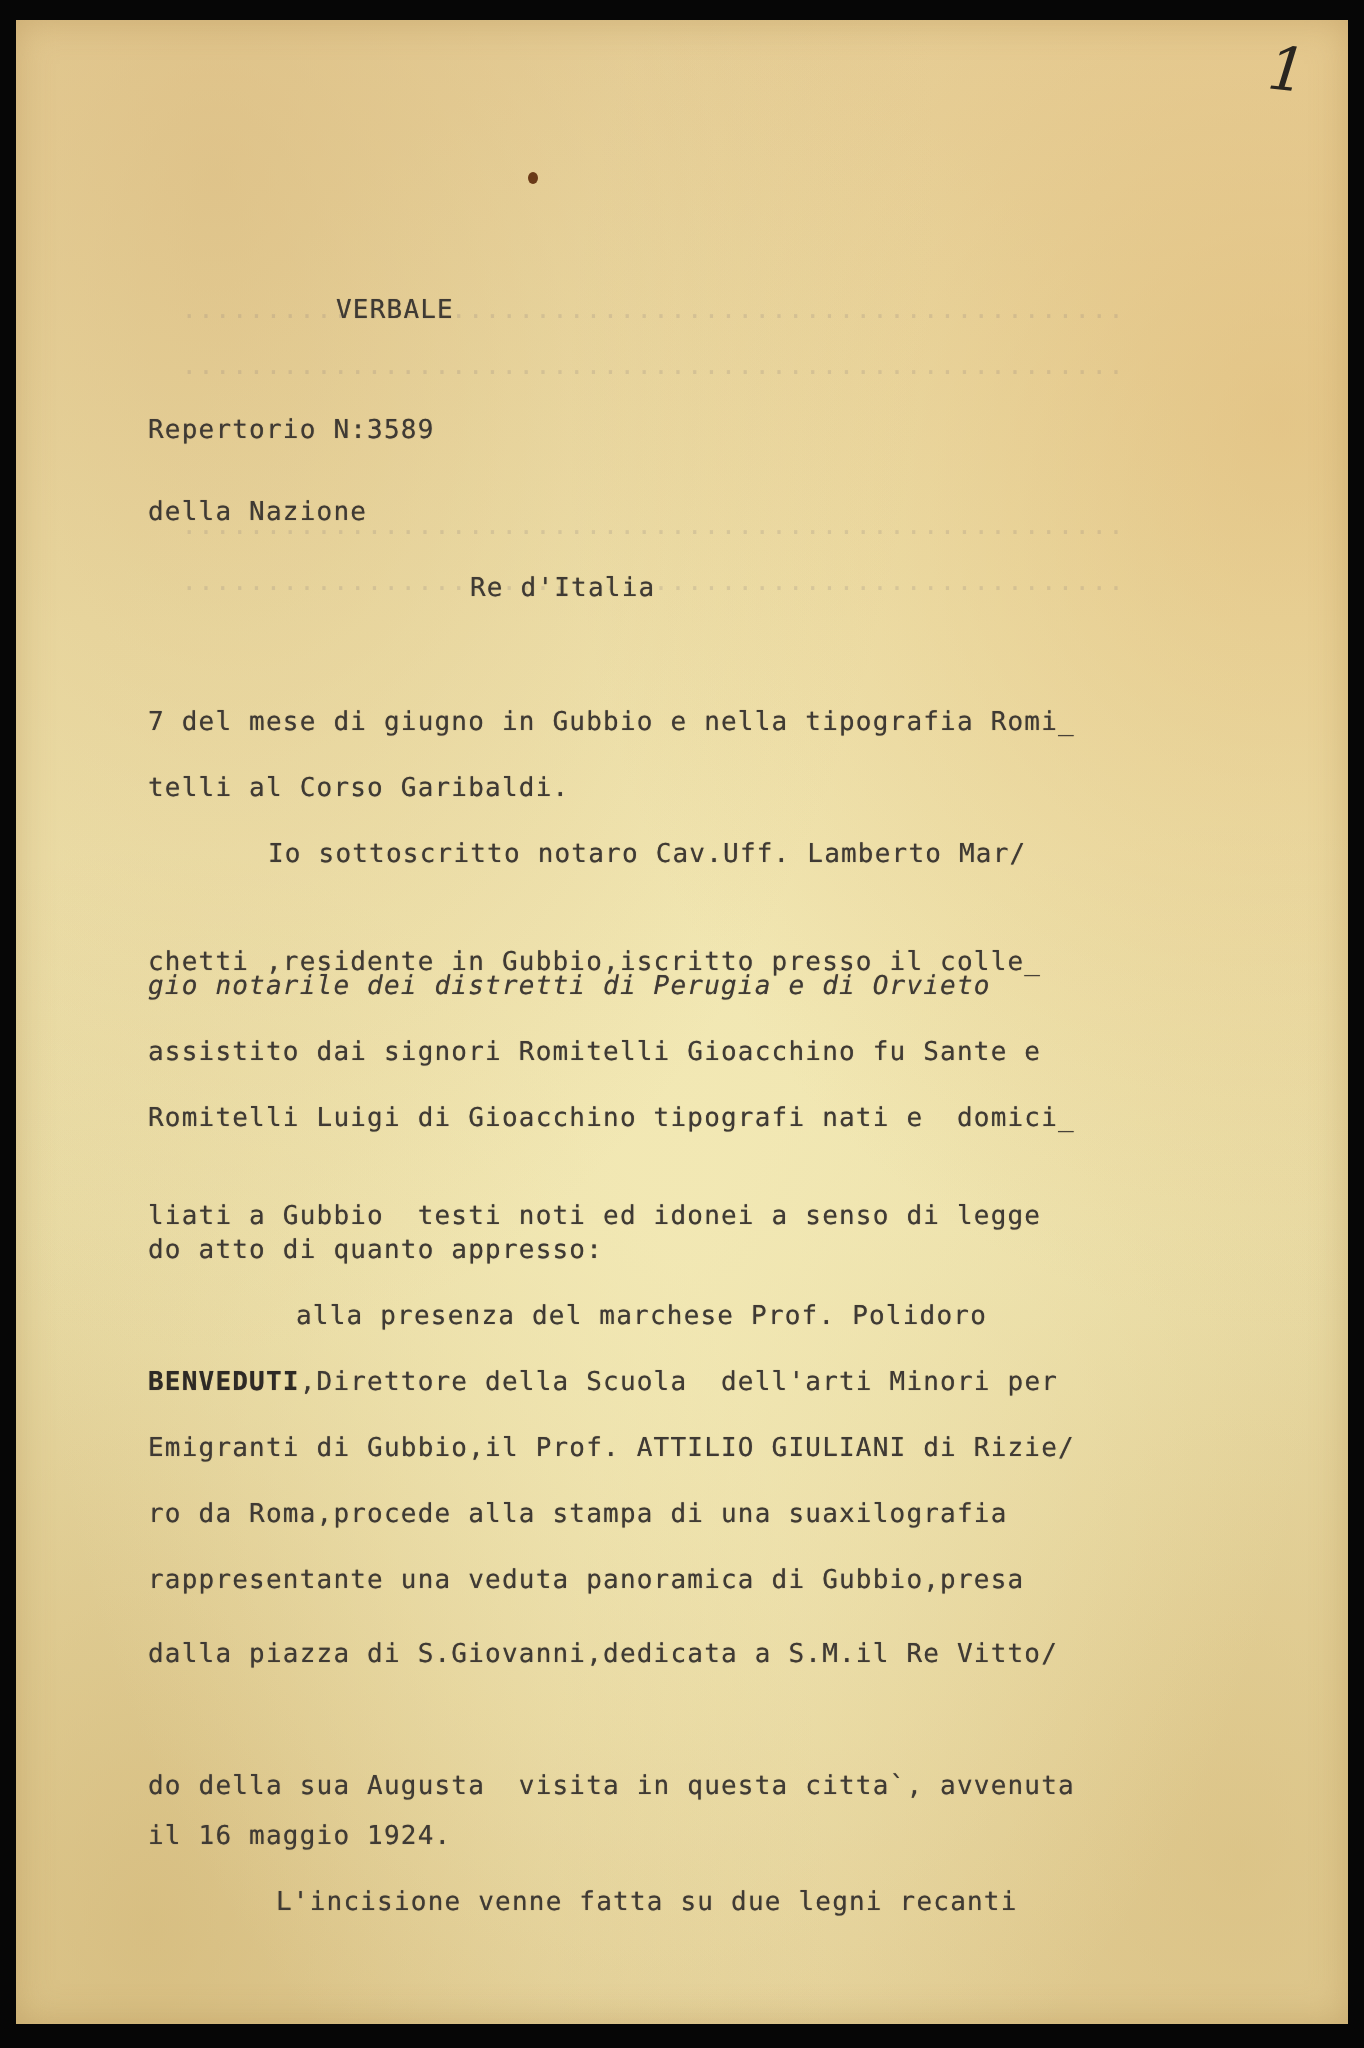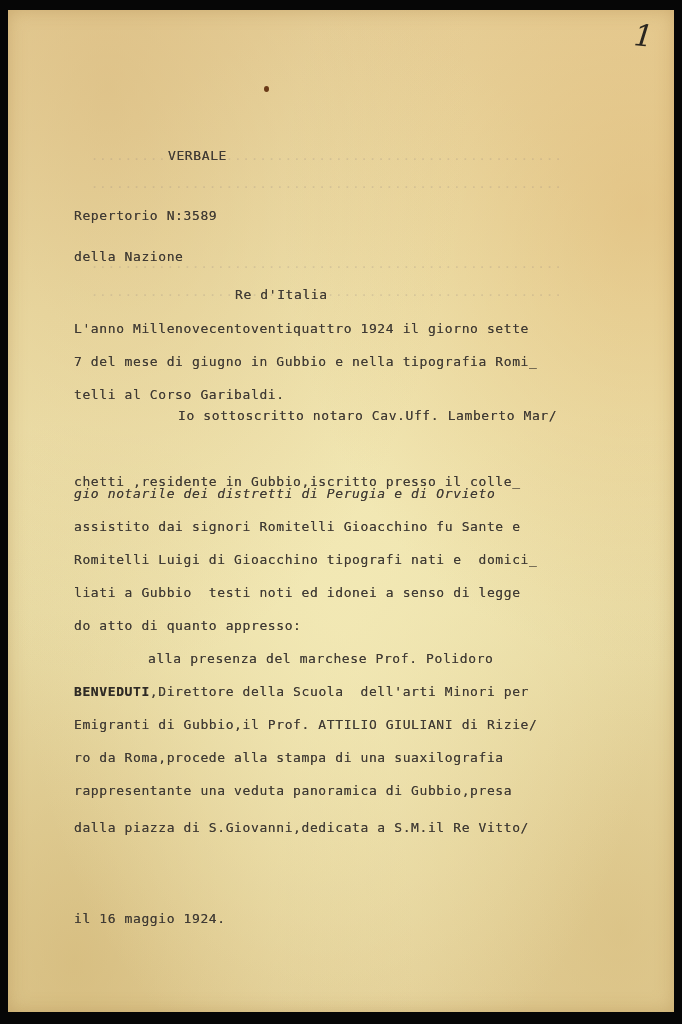--- a/index.html
+++ b/index.html
@@ -89,31 +89,32 @@
   <div class="bleed" style="left:90px;top:284px;">........................................................</div>
 
   <div class="page-number">1</div>
   <div class="ink-dot"></div>
 
   <div class="text-block">
     <div class="line" style="left:168px;top:148px;">VERBALE</div>
     <div class="line" style="left:74px;top:180px;margin-top:28px;">Repertorio N:3589</div>
     <div class="line" style="left:74px;top:249px;">della Nazione</div>
     <div class="line" style="left:192px;top:287px;padding-left:43px;">Re d'Italia</div>
-    <div class="line" style="left:74px;top:321px;">L'anno Millenovecentoventiquattro 1924 il giorno sette</div>
     <div class="line" style="left:74px;top:354px;">7 del mese di giugno in Gubbio e nella tipografia Romi_</div>
     <div class="line" style="left:74px;top:387px;">telli al Corso Garibaldi.</div>
-    <div class="line" style="left:134px;top:408px;margin-left:44px;">Io sottoscritto notaro Cav.Uff. Lamberto Mar/</div>
+    <div class="line" style="left:134px;top:420px;">Io sottoscritto notaro Cav.Uff. Lamberto Mar/</div>
     <div class="line" style="left:74px;top:453px;margin-top:21px;">chetti ,residente in Gubbio,iscritto presso il colle_</div>
     <div class="line" style="left:74px;top:486px;font-style:italic;">gio notarile dei distretti di Perugia e di Orvieto</div>
     <div class="line" style="left:74px;top:519px;">assistito dai signori Romitelli Gioacchino fu Sante e</div>
     <div class="line" style="left:74px;top:552px;">Romitelli Luigi di Gioacchino tipografi nati e  domici_</div>
-    <div class="line" style="left:74px;top:585px;">liati a Gubbio  testi noti ed idonei a senso di legge</div>
+    <div class="line" style="left:74px;top:601px;">liati a Gubbio  testi noti ed idonei a senso di legge</div>
     <div class="line" style="left:74px;top:618px;">do atto di quanto appresso:</div>
     <div class="line" style="left:148px;top:651px;">alla presenza del marchese Prof. Polidoro</div>
     <div class="line" style="left:74px;top:684px;"><span class="bold">BENVEDUTI</span><span>,Direttore della Scuola  dell'arti Minori per</span></div>
     <div class="line" style="left:74px;top:717px;">Emigranti di Gubbio,il Prof. ATTILIO GIULIANI di Rizie/</div>
     <div class="line" style="left:74px;top:750px;">ro da Roma,procede alla stampa di una suaxilografia</div>
     <div class="line" style="left:74px;top:783px;">rappresentante una veduta panoramica di Gubbio,presa</div>
     <div class="line" style="left:74px;top:820px;">dalla piazza di S.Giovanni,dedicata a S.M.il Re Vitto/</div>
+    <div class="line" style="left:74px;top:886px;">do della sua Augusta  visita in questa citta`, avvenuta</div>
     <div class="line" style="left:74px;top:911px;">il 16 maggio 1924.</div>
+    <div class="line" style="left:138px;top:944px;">L'incisione venne fatta su due legni recanti</div>
   </div>
 </div>
 
 </body></html>

